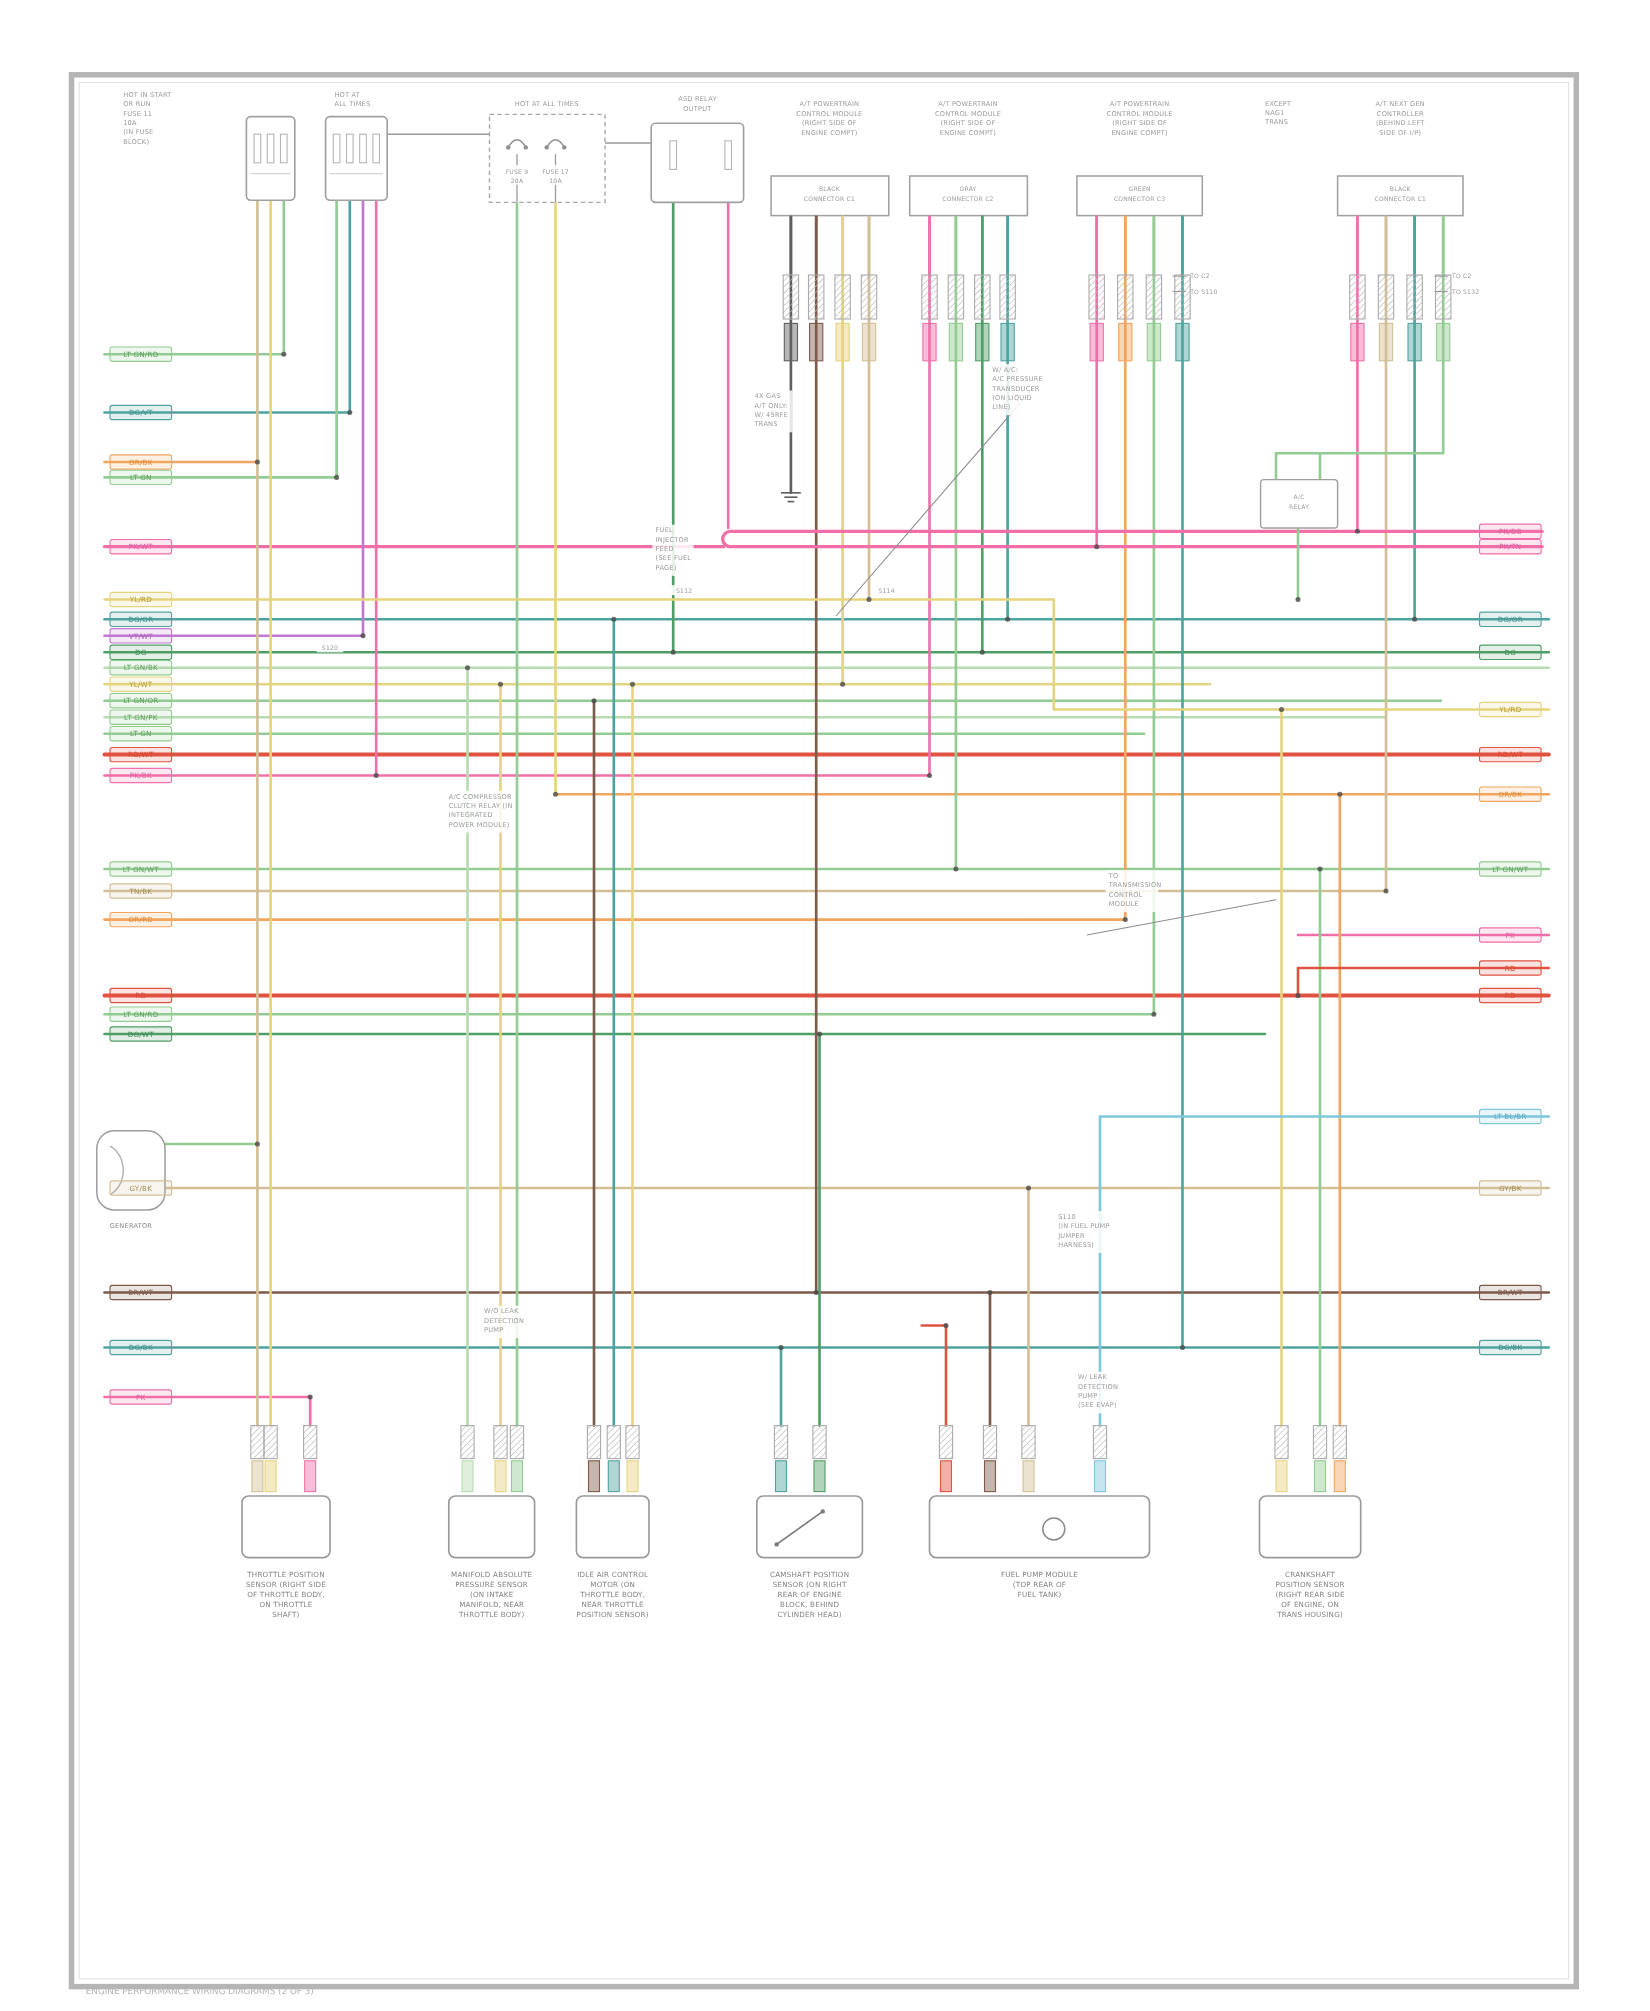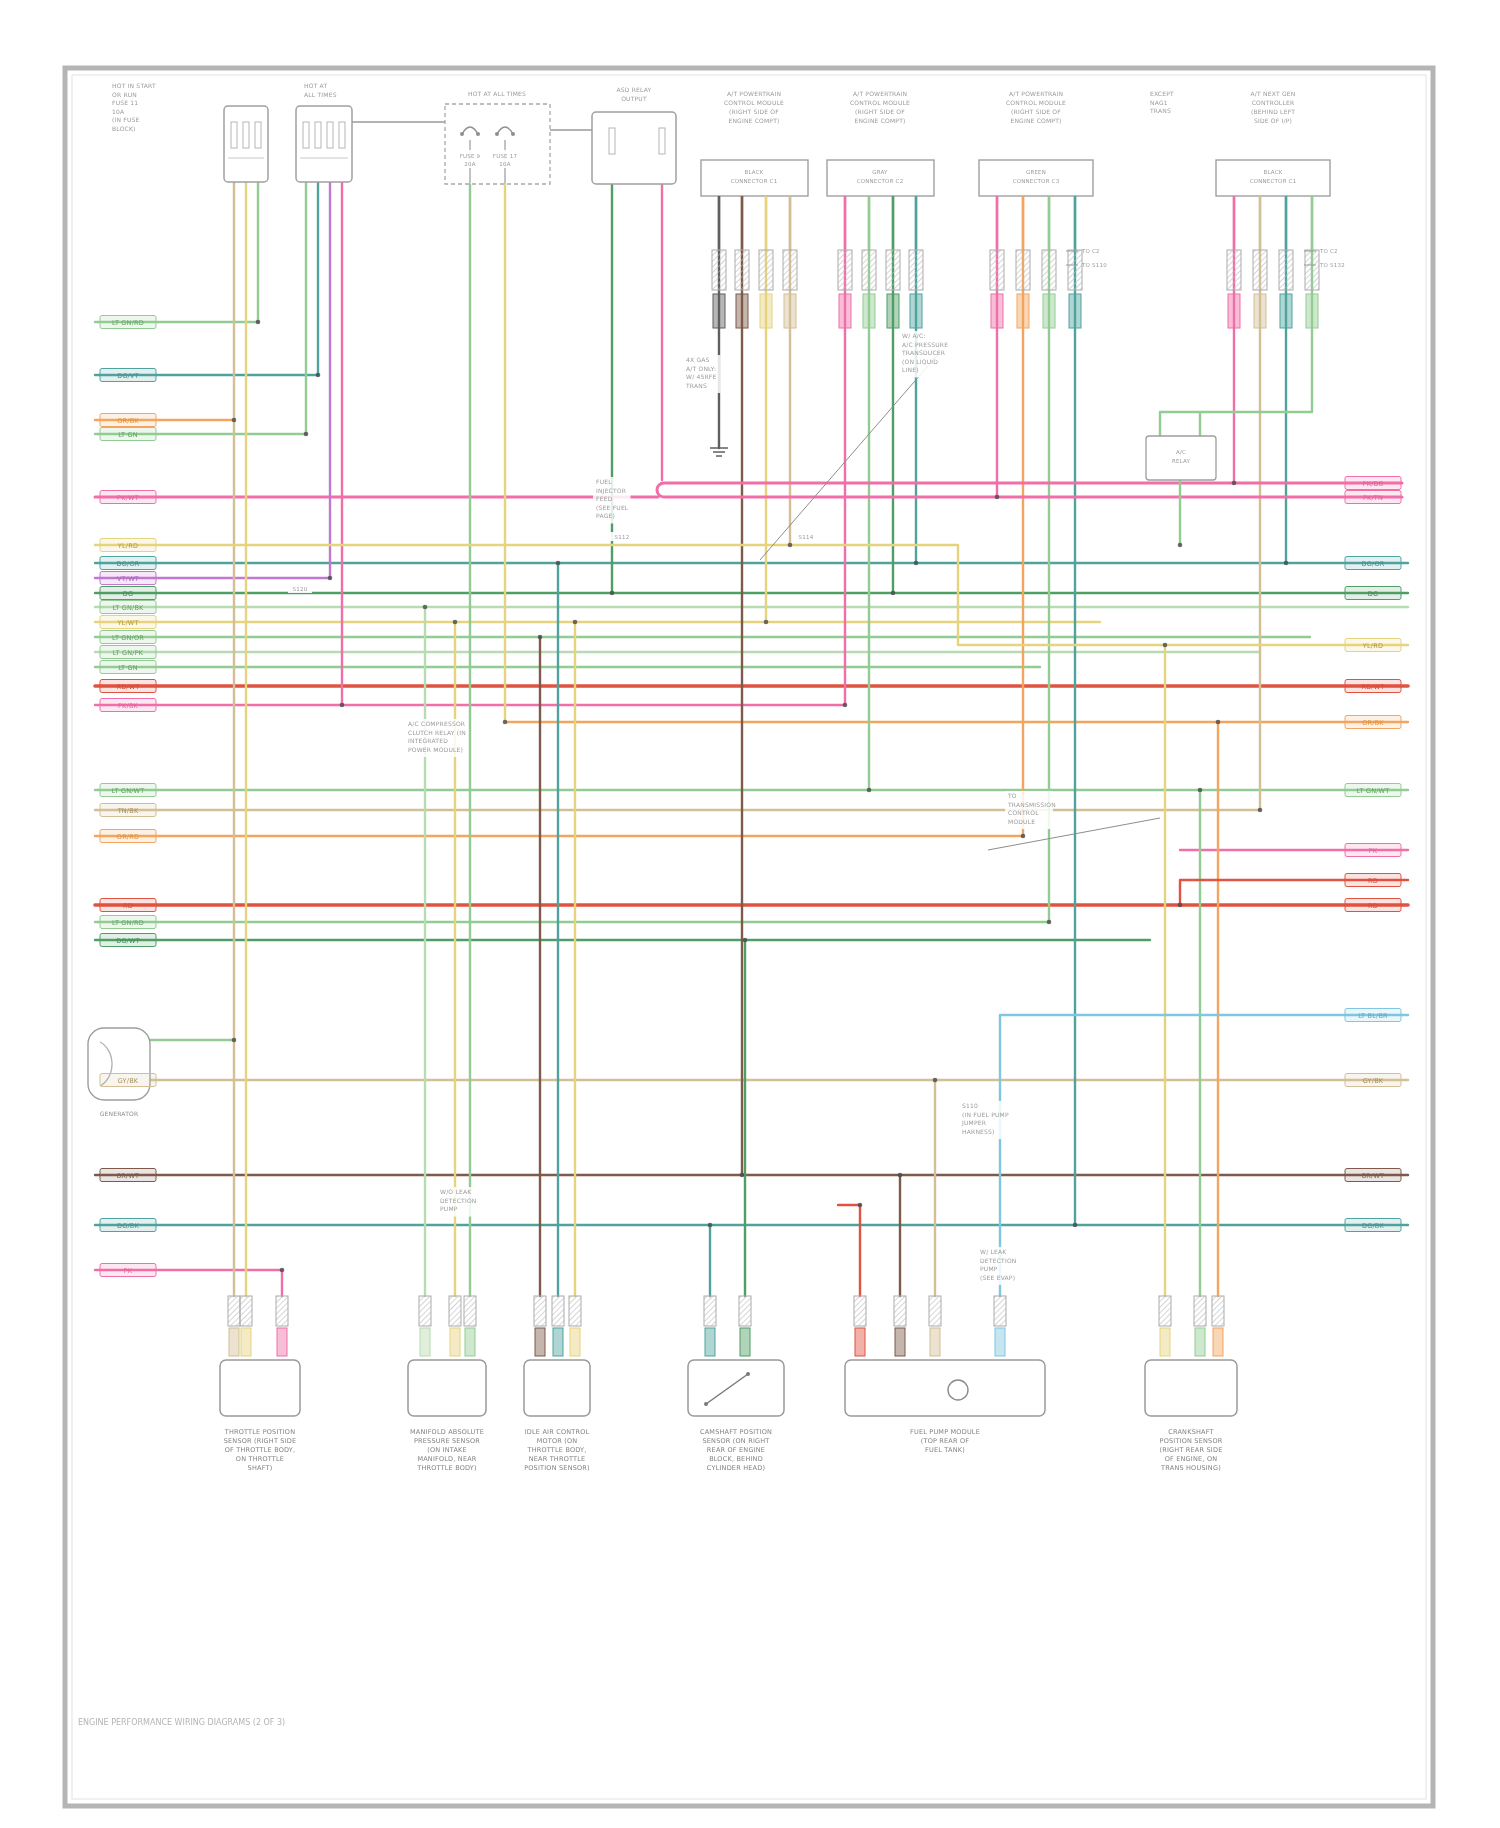--- a/index.html
+++ b/index.html
@@ -1,20 +1,20 @@
 <!DOCTYPE html>
 <html><head>
 <meta charset="utf-8">
 <style>
   html,body{margin:0;padding:0;background:#ffffff;}
   .page{position:relative;width:1500px;height:1828px;background:#ffffff;overflow:hidden;
         font-family:"Liberation Sans",sans-serif;}
   svg{position:absolute;left:0;top:0;}
   svg text{font-family:"DejaVu Sans",sans-serif;letter-spacing:.2px;}
-  .footer{position:absolute;left:78px;top:1718px;font-size:8px;color:#b4b4b4;
+  .footer{position:absolute;left:78px;top:1806px;font-size:8px;color:#b4b4b4;
           font-family:"DejaVu Sans",sans-serif;}
 </style>
 </head>
 <body>
 
 <div class="page">
   <svg id="diagram" width="1500" height="1828" viewBox="0 0 1500 1828">
       <defs>
         <pattern id="hatch" width="4" height="4" patternUnits="userSpaceOnUse" patternTransform="rotate(45)">
           <line x1="0" y1="0" x2="0" y2="4" stroke="#b8b8b8" stroke-width="1.2"></line>

